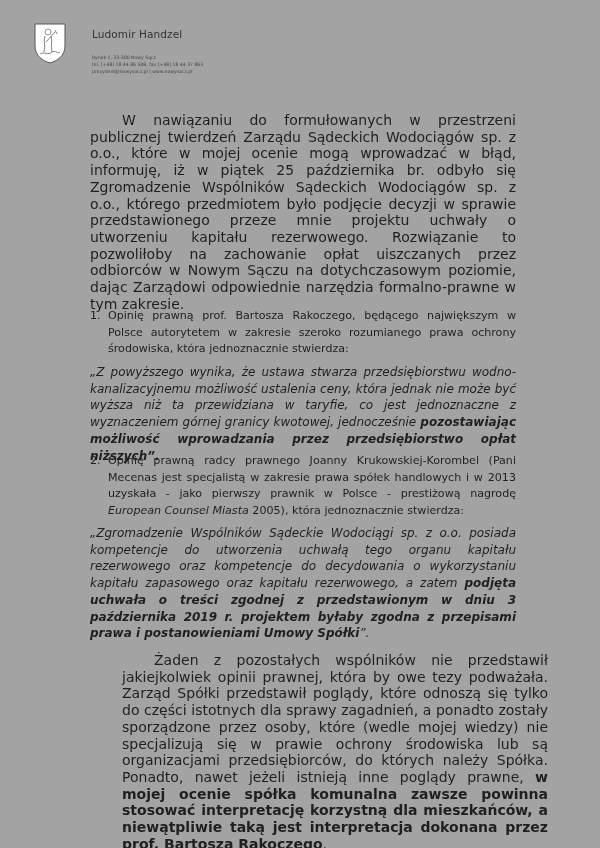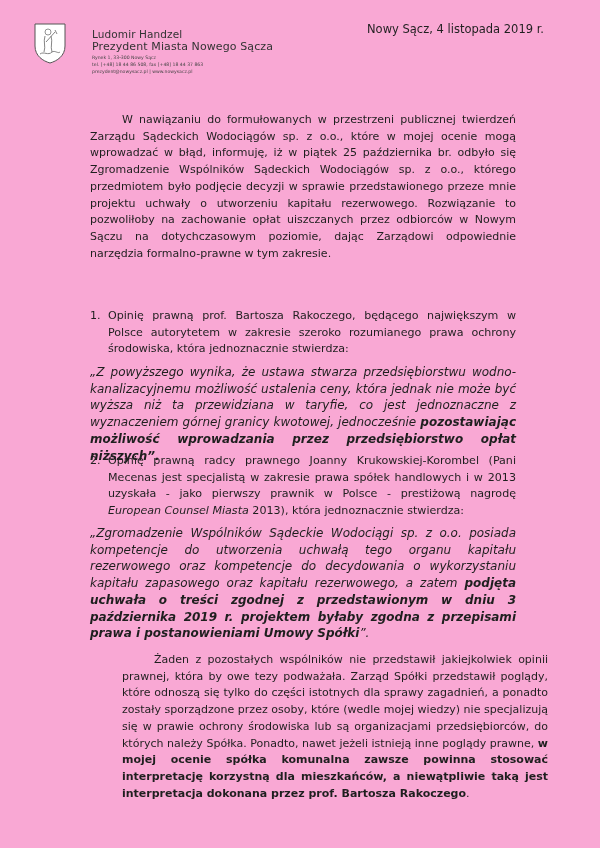--- a/index.html
+++ b/index.html
@@ -1,31 +1,31 @@
 <!DOCTYPE html>
 <html><head>
   <meta charset="utf-8">
   <style>
     html, body { margin: 0; padding: 0; background: #ffffff; }
     body { width: 600px; height: 848px; position: relative; overflow: hidden; color: #1f1f1f; font-family: "DejaVu Sans", sans-serif; }
-    .page { position: absolute; left: 0; top: 0; width: 600px; height: 848px; background: #f9a8d4; }
+    .page { position: absolute; left: 0; top: 0; width: 600px; height: 848px; background: #a3a3a3; }
 
     
     .crest { position: absolute; left: 33px; top: 22px; width: 34px; height: 42px; }
     .lh-name { position: absolute; left: 92px; top: 28px; font-size: 10.5px; color: #333; letter-spacing: 0.1px; }
     .lh-title { position: absolute; left: 92px; top: 40px; font-size: 11px; color: #333; letter-spacing: 0.1px; }
     .lh-small { position: absolute; left: 92px; font-size: 4.6px; color: #444; line-height: 6px; }
     .lh-addr { top: 55px; }
     .lh-tel { top: 62px; }
     .lh-mail { top: 69px; }
 
     .date { position: absolute; left: 367px; top: 22px; font-size: 11.5px; color: #1f1f1f; }
 
     
-    .body { position: absolute; left: 90px; width: 426px; font-size: 11px; line-height: 16.7px; text-align: justify; }
+    .body { position: absolute; left: 90px; width: 426px; font-size: 14px; line-height: 16.7px; text-align: justify; }
     .body p { margin: 0; }
     .indent { text-indent: 32px; }
     .p1 { top: 112px; }
     .p2 { top: 257px; }
     .list { position: absolute; left: 90px; width: 426px; font-size: 11.1px; line-height: 16.7px; text-align: justify; }
     .li { position: relative; padding-left: 18px; }
     .li .num { position: absolute; left: 0; top: 0; }
     .li1 { top: 308px; }
     .li2 { top: 453px; }
     .quote { position: absolute; left: 90px; width: 426px; font-size: 12px; line-height: 16.7px; text-align: justify; font-style: italic; }
@@ -41,47 +41,45 @@
 
   <div class="crest">
     <svg width="34" height="42" viewBox="0 0 34 42">
       <path d="M2 2 H32 V24 C32 34 24 39 17 41 C10 39 2 34 2 24 Z" fill="#fff" stroke="#555" stroke-width="1"></path>
       <circle cx="15" cy="10" r="3" fill="none" stroke="#777" stroke-width="0.8"></circle>
       <path d="M12 14 C10 20 13 24 11 30 M18 14 C20 20 17 24 19 30 M13 20 L22 10 M22 8 L24 12" fill="none" stroke="#777" stroke-width="0.9"></path>
       <path d="M7 32 C11 29 15 34 19 30 C22 28 25 32 27 30" fill="none" stroke="#777" stroke-width="0.9"></path>
     </svg>
   </div>
   <div class="lh-name">Ludomir Handzel</div>
-  <div class="lh-title">Prezydent Miasta Nowego Sącza</div>
   <div class="lh-small lh-addr">Rynek 1, 33-300 Nowy Sącz</div>
   <div class="lh-small lh-tel">tel. [+48] 18 44 86 508, fax [+48] 18 44 37 863</div>
   <div class="lh-small lh-mail">prezydent@nowysacz.pl | www.nowysacz.pl</div>
 
-  <div class="date">Nowy Sącz, 4 listopada 2019 r.</div>
 
   <div class="body p1">
     <p class="indent">W nawiązaniu do formułowanych w przestrzeni publicznej twierdzeń Zarządu Sądeckich Wodociągów sp. z o.o., które w mojej ocenie mogą wprowadzać w błąd, informuję, iż w piątek 25 października br. odbyło się Zgromadzenie Wspólników Sądeckich Wodociągów sp. z o.o., którego przedmiotem było podjęcie decyzji w sprawie przedstawionego przeze mnie projektu uchwały o utworzeniu kapitału rezerwowego. Rozwiązanie to pozwoliłoby na zachowanie opłat uiszczanych przez odbiorców w Nowym Sączu na dotychczasowym poziomie, dając Zarządowi odpowiednie narzędzia formalno-prawne w tym zakresie.</p>
   </div>
 
 
   <div class="list li1">
     <div class="li">
       <span class="num">1.</span>
       <span>Opinię prawną prof. Bartosza Rakoczego, będącego największym w Polsce autorytetem w zakresie szeroko rozumianego prawa ochrony środowiska, która jednoznacznie stwierdza:</span>
     </div>
   </div>
 
   <div class="quote q1">
     <span>„Z powyższego wynika, że ustawa stwarza przedsiębiorstwu wodno-kanalizacyjnemu możliwość ustalenia ceny, która jednak nie może być wyższa niż ta przewidziana w taryfie, co jest jednoznaczne z wyznaczeniem górnej granicy kwotowej, jednocześnie </span><b>pozostawiając możliwość wprowadzania przez przedsiębiorstwo opłat niższych</b><b>”.</b>
   </div>
 
   <div class="list li2">
     <div class="li">
       <span class="num">2.</span>
-      <span>Opinię prawną radcy prawnego Joanny Krukowskiej-Korombel (Pani Mecenas jest specjalistą w zakresie prawa spółek handlowych i w 2013 uzyskała - jako pierwszy prawnik w Polsce - prestiżową nagrodę </span><i>European Counsel Miasta</i><span> 2013), która jednoznacznie stwierdza:</span>
+      <span>Opinię prawną radcy prawnego Joanny Krukowskiej-Korombel (Pani Mecenas jest specjalistą w zakresie prawa spółek handlowych i w 2013 uzyskała - jako pierwszy prawnik w Polsce - prestiżową nagrodę </span><i>European Counsel Miasta</i><span> 2005), która jednoznacznie stwierdza:</span>
     </div>
   </div>
 
   <div class="quote q2">
     <span>„Zgromadzenie Wspólników Sądeckie Wodociągi sp. z o.o.  posiada kompetencje do utworzenia uchwałą tego organu kapitału rezerwowego oraz kompetencje do decydowania o wykorzystaniu kapitału zapasowego oraz kapitału rezerwowego, a zatem </span><b>podjęta uchwała o treści zgodnej z przedstawionym w dniu 3 października 2019 r. projektem byłaby zgodna z przepisami prawa</b><b> i postanowieniami Umowy Spółki</b><span>”.</span>
   </div>
 
   <div class="body p3">
     <p class="indent"><span>Żaden z pozostałych wspólników nie przedstawił jakiejkolwiek opinii prawnej, która by owe tezy podważała. Zarząd Spółki przedstawił poglądy, które odnoszą się tylko do części istotnych dla sprawy zagadnień, a ponadto zostały sporządzone przez osoby, które (wedle mojej wiedzy) nie specjalizują się w prawie ochrony środowiska lub są organizacjami przedsiębiorców, do których należy Spółka. Ponadto, nawet jeżeli istnieją inne poglądy prawne, </span><b>w mojej ocenie spółka komunalna zawsze powinna stosować interpretację korzystną dla mieszkańców, a niewątpliwie taką jest interpretacja dokonana przez prof. Bartosza Rakoczego</b><span>.</span></p>
   </div>

